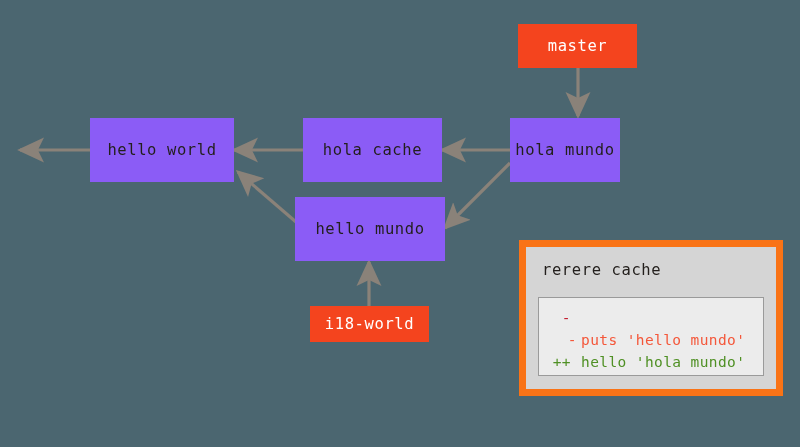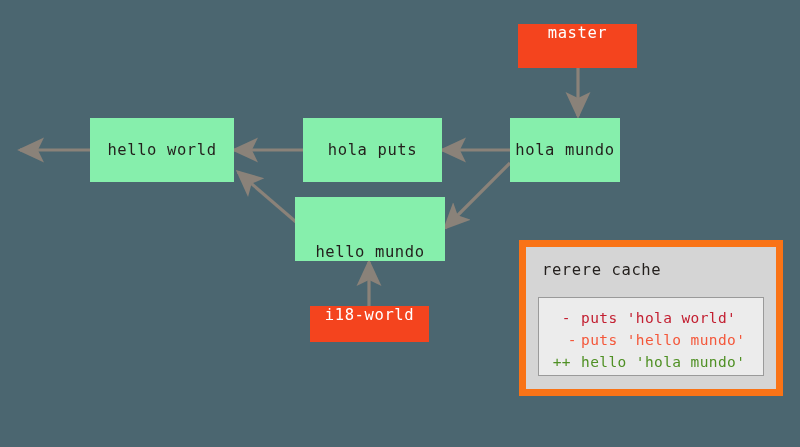--- a/index.html
+++ b/index.html
@@ -22,35 +22,35 @@
   }
   .arrow-layer {
     position: absolute;
     left: 0; top: 0;
     width: 800px;
     height: 447px;
     pointer-events: none;
   }
   .node {
     position: absolute;
-    background: #86efac;
+    background: #8b5cf6;
     color: #231f1c;
     display: flex;
     align-items: center;
     justify-content: center;
     font-size: 15.5px;
     letter-spacing: 0.6px;
     box-sizing: border-box;
   }
   .ref-label {
     position: absolute;
     background: #f4441e;
     color: #ffffff;
     display: flex;
-    align-items: flex-start;
+    align-items: center;
     justify-content: center;
     font-size: 15.5px;
     letter-spacing: 0.6px;
     box-sizing: border-box;
   }
   
   #rerere-panel {
     position: absolute;
     left: 519px;
     top: 240px;
@@ -124,47 +124,46 @@
 
       <line x1="369" y1="306" x2="369" y2="262"></line>
     </g>
   </svg>
 
   <div class="node" style="left:90px; top:118px; width:144px; height:64px;">
     <span>hello world</span>
   </div>
 
   <div class="node" style="left:303px; top:118px; width:139px; height:64px;">
-    <span>hola puts</span>
+    <span>hola cache</span>
   </div>
 
   <div class="node" style="left:510px; top:118px; width:110px; height:64px;">
     <span>hola mundo</span>
   </div>
 
-  <div class="node" style="left:295px; top:197px; width:150px; height:64px;align-items:flex-end;">
+  <div class="node" style="left:295px; top:197px; width:150px; height:64px;">
     <span>hello mundo</span>
   </div>
 
   <div class="ref-label" style="left:518px; top:24px; width:119px; height:44px;">
     <span>master</span>
   </div>
 
   <div class="ref-label" style="left:310px; top:306px; width:119px; height:36px;">
     <span>i18-world</span>
   </div>
 
   <div id="rerere-panel">
     <div id="rerere-title">rerere cache</div>
 
     <div id="rerere-diff">
 
       <div class="diff-line" style="color:#c32032;">
         <span class="diff-marker">-</span>
-        <span class="diff-text">puts 'hola world'</span>
       </div>
 
       <div class="diff-line" style="color:#f4573a;">
         <span class="diff-marker" style="padding-right:4px;">-</span>
         <span class="diff-text">puts 'hello mundo'</span>
       </div>
 
       <div class="diff-line" style="color:#4f9024;">
         <span class="diff-marker">++</span>
         <span class="diff-text">hello 'hola mundo'</span>

